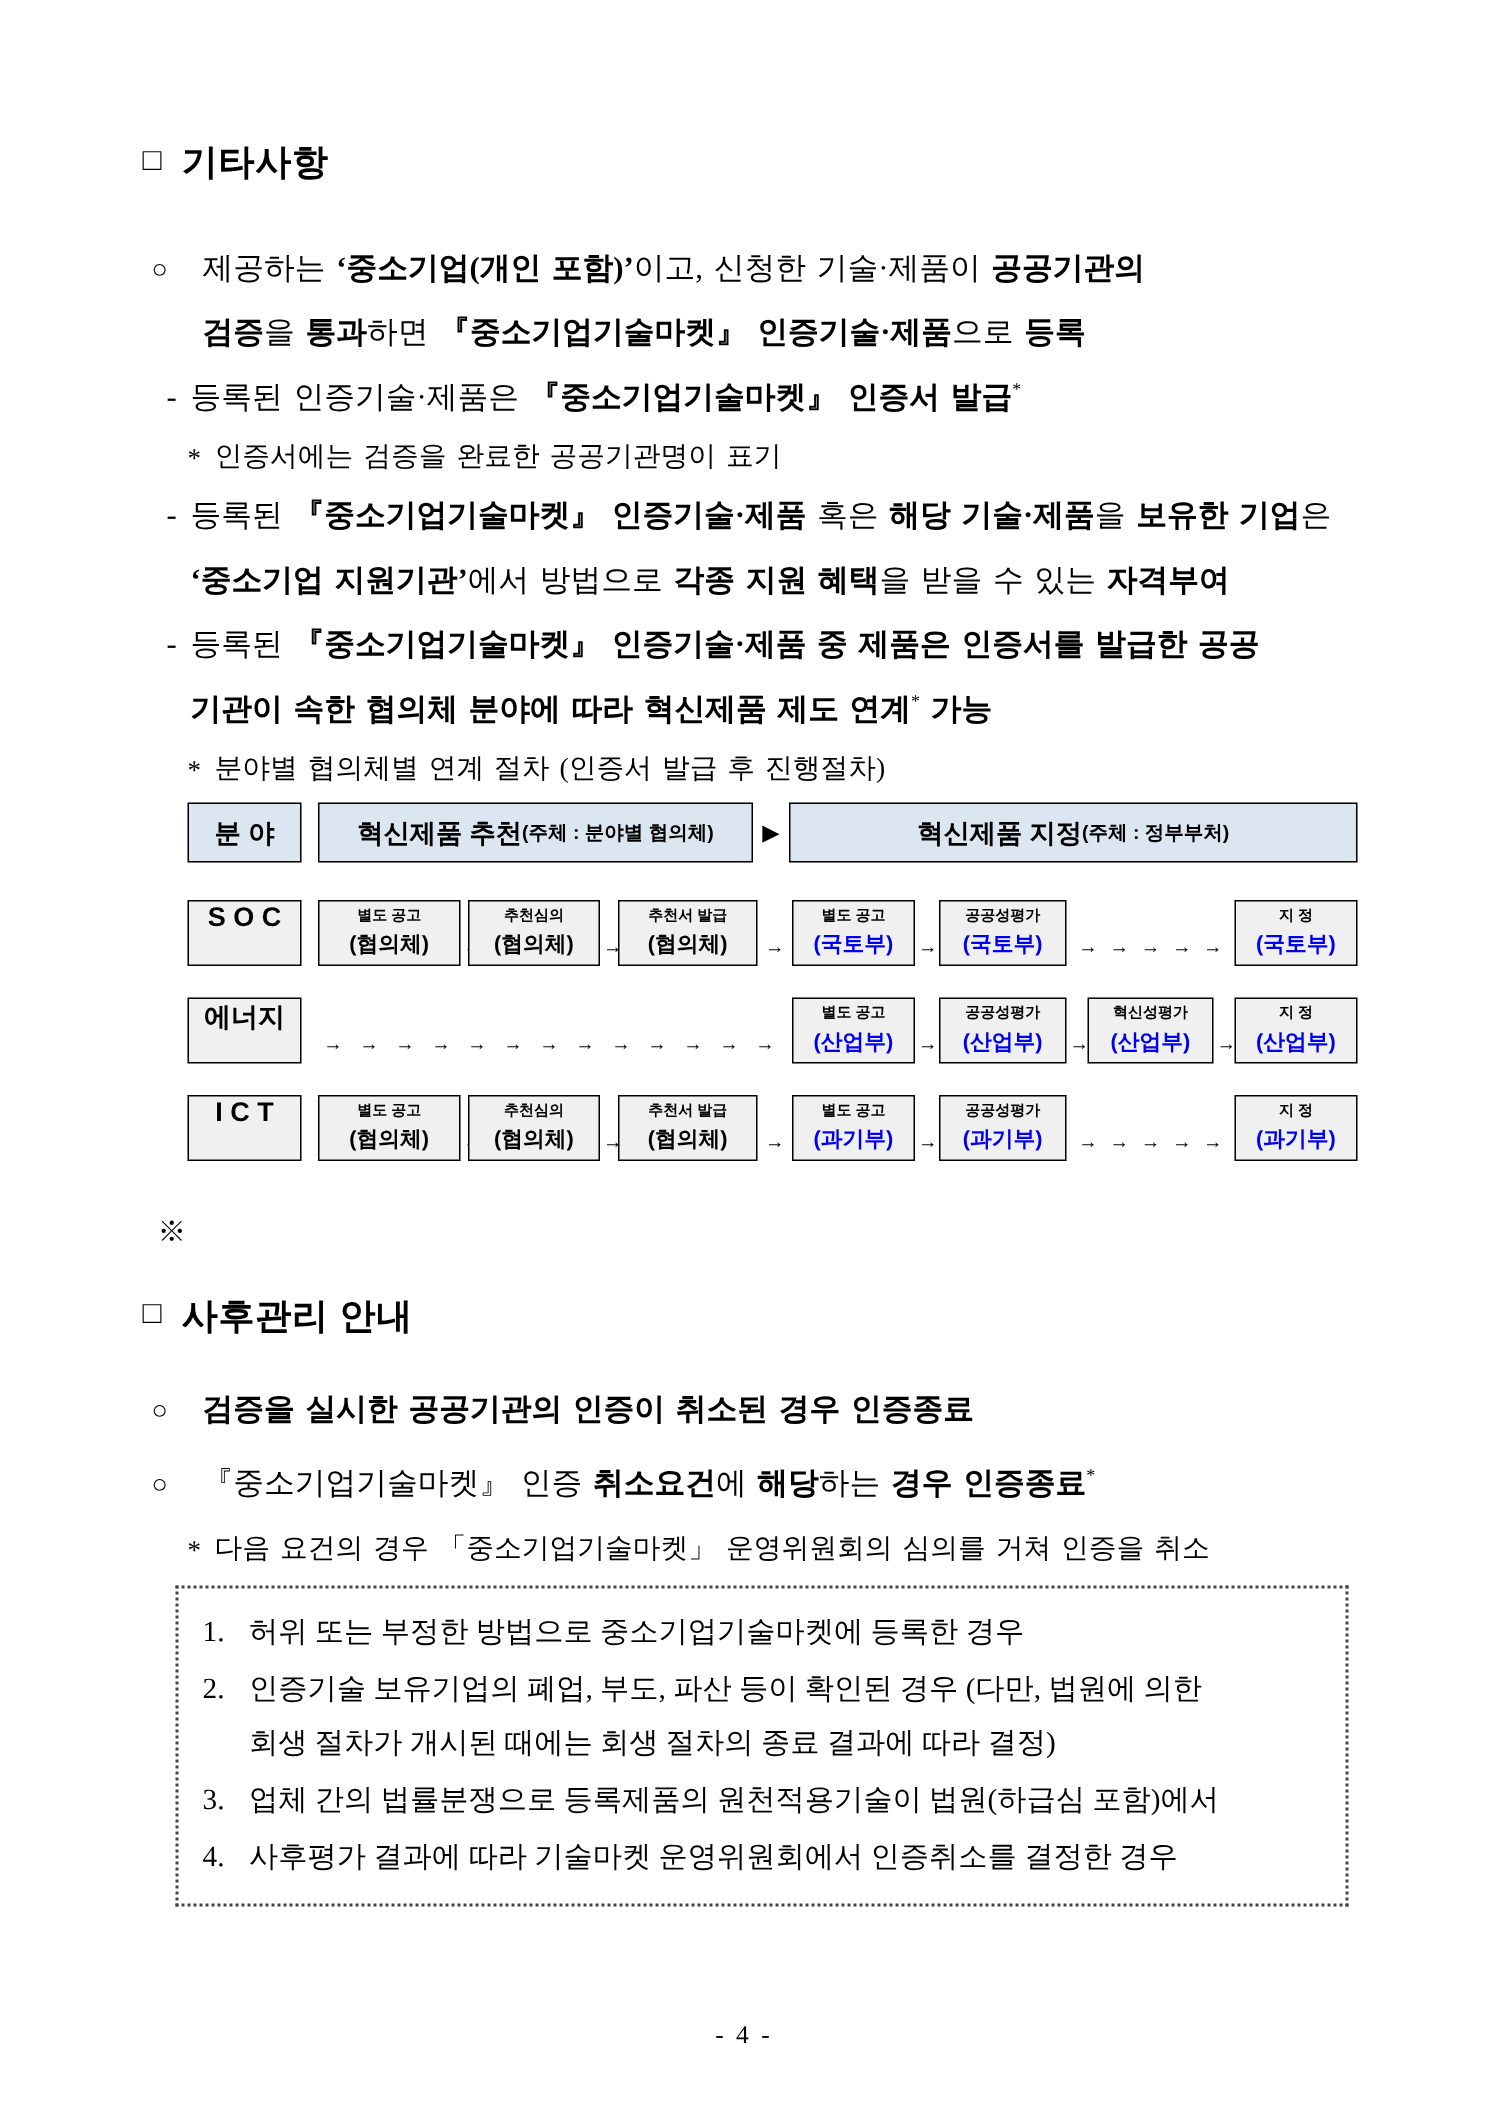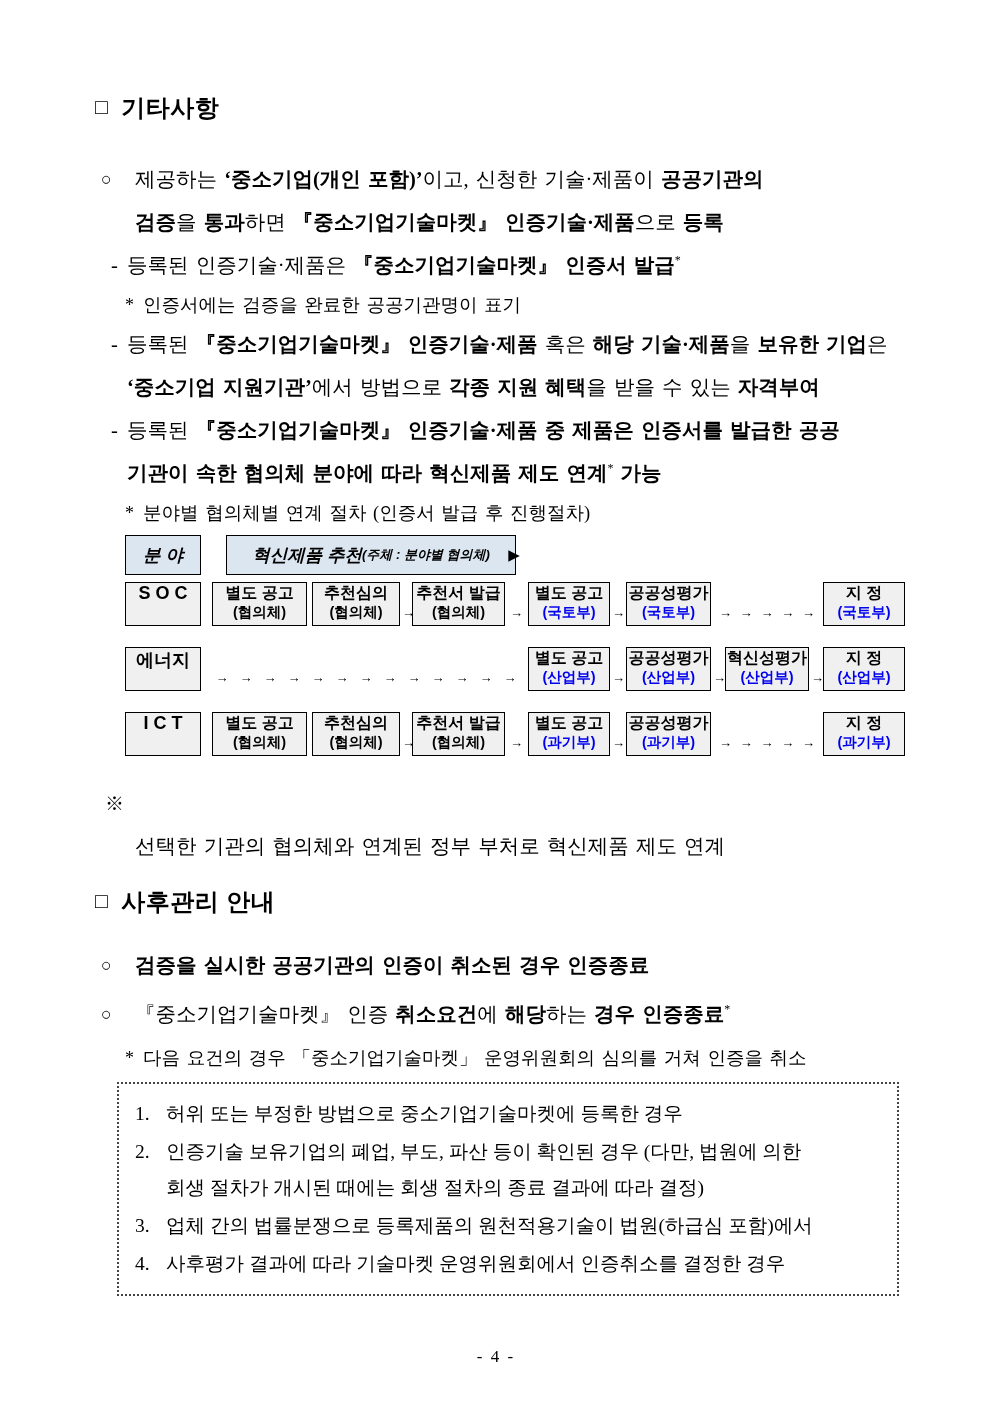--- a/index.html
+++ b/index.html
@@ -31,36 +31,36 @@
   .p-note .bu{width:18px;font-size:18px;}
   .p-ref{margin-left:10px;}
   .p-ref .bu{width:30px;font-size:19px;}
   .mb4{margin-bottom:4px;}
 
   
   .flow{
     position:relative;width:782px;margin:4px 0 10px 30px;
     font-family:"Liberation Sans","DejaVu Sans",sans-serif;
   }
-  .fhead{position:relative;height:40px;margin-bottom:7px;font-style:italic;}
+  .fhead{position:relative;height:40px;margin-bottom:25px;}
   .frow{position:relative;height:60px;margin-bottom:5px;}
   .fhbox{
     position:absolute;top:0;bottom:0;background:var(--hdr-bg,#dce6f1);
     border:1.6px solid #000;box-sizing:border-box;
     display:flex;align-items:center;justify-content:center;white-space:nowrap;
   }
   .fhbox .ht{font-weight:bold;font-size:17.5px;}
   .fhbox .hs{font-weight:bold;font-size:13px;}
   .fharr{position:absolute;top:0;bottom:0;display:flex;align-items:center;justify-content:center;font-size:15px;}
   .fbox{
     position:absolute;top:0;bottom:16px;background:var(--box-bg,#f0f0f0);
     border:1.6px solid #000;box-sizing:border-box;text-align:center;
     display:flex;flex-direction:column;align-items:center;justify-content:flex-start;
   }
-  .fbox .l1{font-weight:bold;font-size:16px;line-height:20px;white-space:nowrap;}
+  .fbox .l1{font-weight:bold;font-size:10px;line-height:20px;white-space:nowrap;}
   .fbox .l2{font-weight:bold;font-size:14.5px;line-height:19px;white-space:nowrap;}
   .fbox.blue .l2{color:var(--blue,#0000ee);}
   .fcat{font-weight:bold;font-size:18px;white-space:nowrap;}
   .farr{
     position:absolute;top:0;bottom:0;display:flex;align-items:center;
     justify-content:space-around;font-size:13px;font-weight:bold;
   }
   .note-para{margin-bottom:18px;}
 
   
@@ -112,25 +112,29 @@
   <div class="para p-note mb4">
     <span class="bu">*</span>
     <span class="tx"><span>분야별 협의체별 연계 절차 (인증서 발급 후 진행절차)</span></span>
   </div>
 
   <div class="flow">
     <div class="fhead">
       <div class="fhbox" style="left:0;width:76px;">
         <span class="ht">분 야</span>
       </div>
-      <div class="fhbox" style="left:101px;width:290px;">
+      <div class="fhbox" style="left:87px;width:290px;">
         <span class="ht">혁신제품 추천</span>
           <span class="hs">(주체 : 분야별 협의체)</span>
       </div>
       <div class="fharr" style="left:379px;width:20px;">▶</div>
+      <div class="fhbox" style="left:401px;width:379px;">
+        <span class="ht">혁신제품 지정</span>
+          <span class="hs">(주체 : 정부부처)</span>
+      </div>
     </div>
 
   <div class="frow">
         <div class="fbox" style="left: 0px; width: 76px;">
           <div class="fcat">S O C</div>
         </div>
         <div class="fbox" style="left: 87px; width: 95px;">
           <div class="l1">별도 공고</div>
           <div class="l2">(협의체)</div>
         </div>
@@ -264,21 +268,21 @@
         </div>
         <div class="fbox blue" style="left: 698px; width: 82px;">
           <div class="l1">지 정</div>
           <div class="l2">(과기부)</div>
         </div>
       </div>
     </div>
 
   <div class="para p-ref note-para">
     <span class="bu">※</span>
-    <span class="tx"><br><span>선택한 기관의 협의체와 연계된 정부 부처로 혁신제품 제도 연계</span></span>
+    <span class="tx"><br></span>
   </div>
 
   <h1 class="sec h2">
     <span class="sq">□</span>
     <span>사후관리 안내</span>
   </h1>
 
   <div class="para p-circ" style="margin-bottom:6px;">
     <span class="bu">○</span>
     <span class="tx"><span class="b">검증을 실시한 공공기관의 인증이 취소된 경우 인증종료</span></span>

